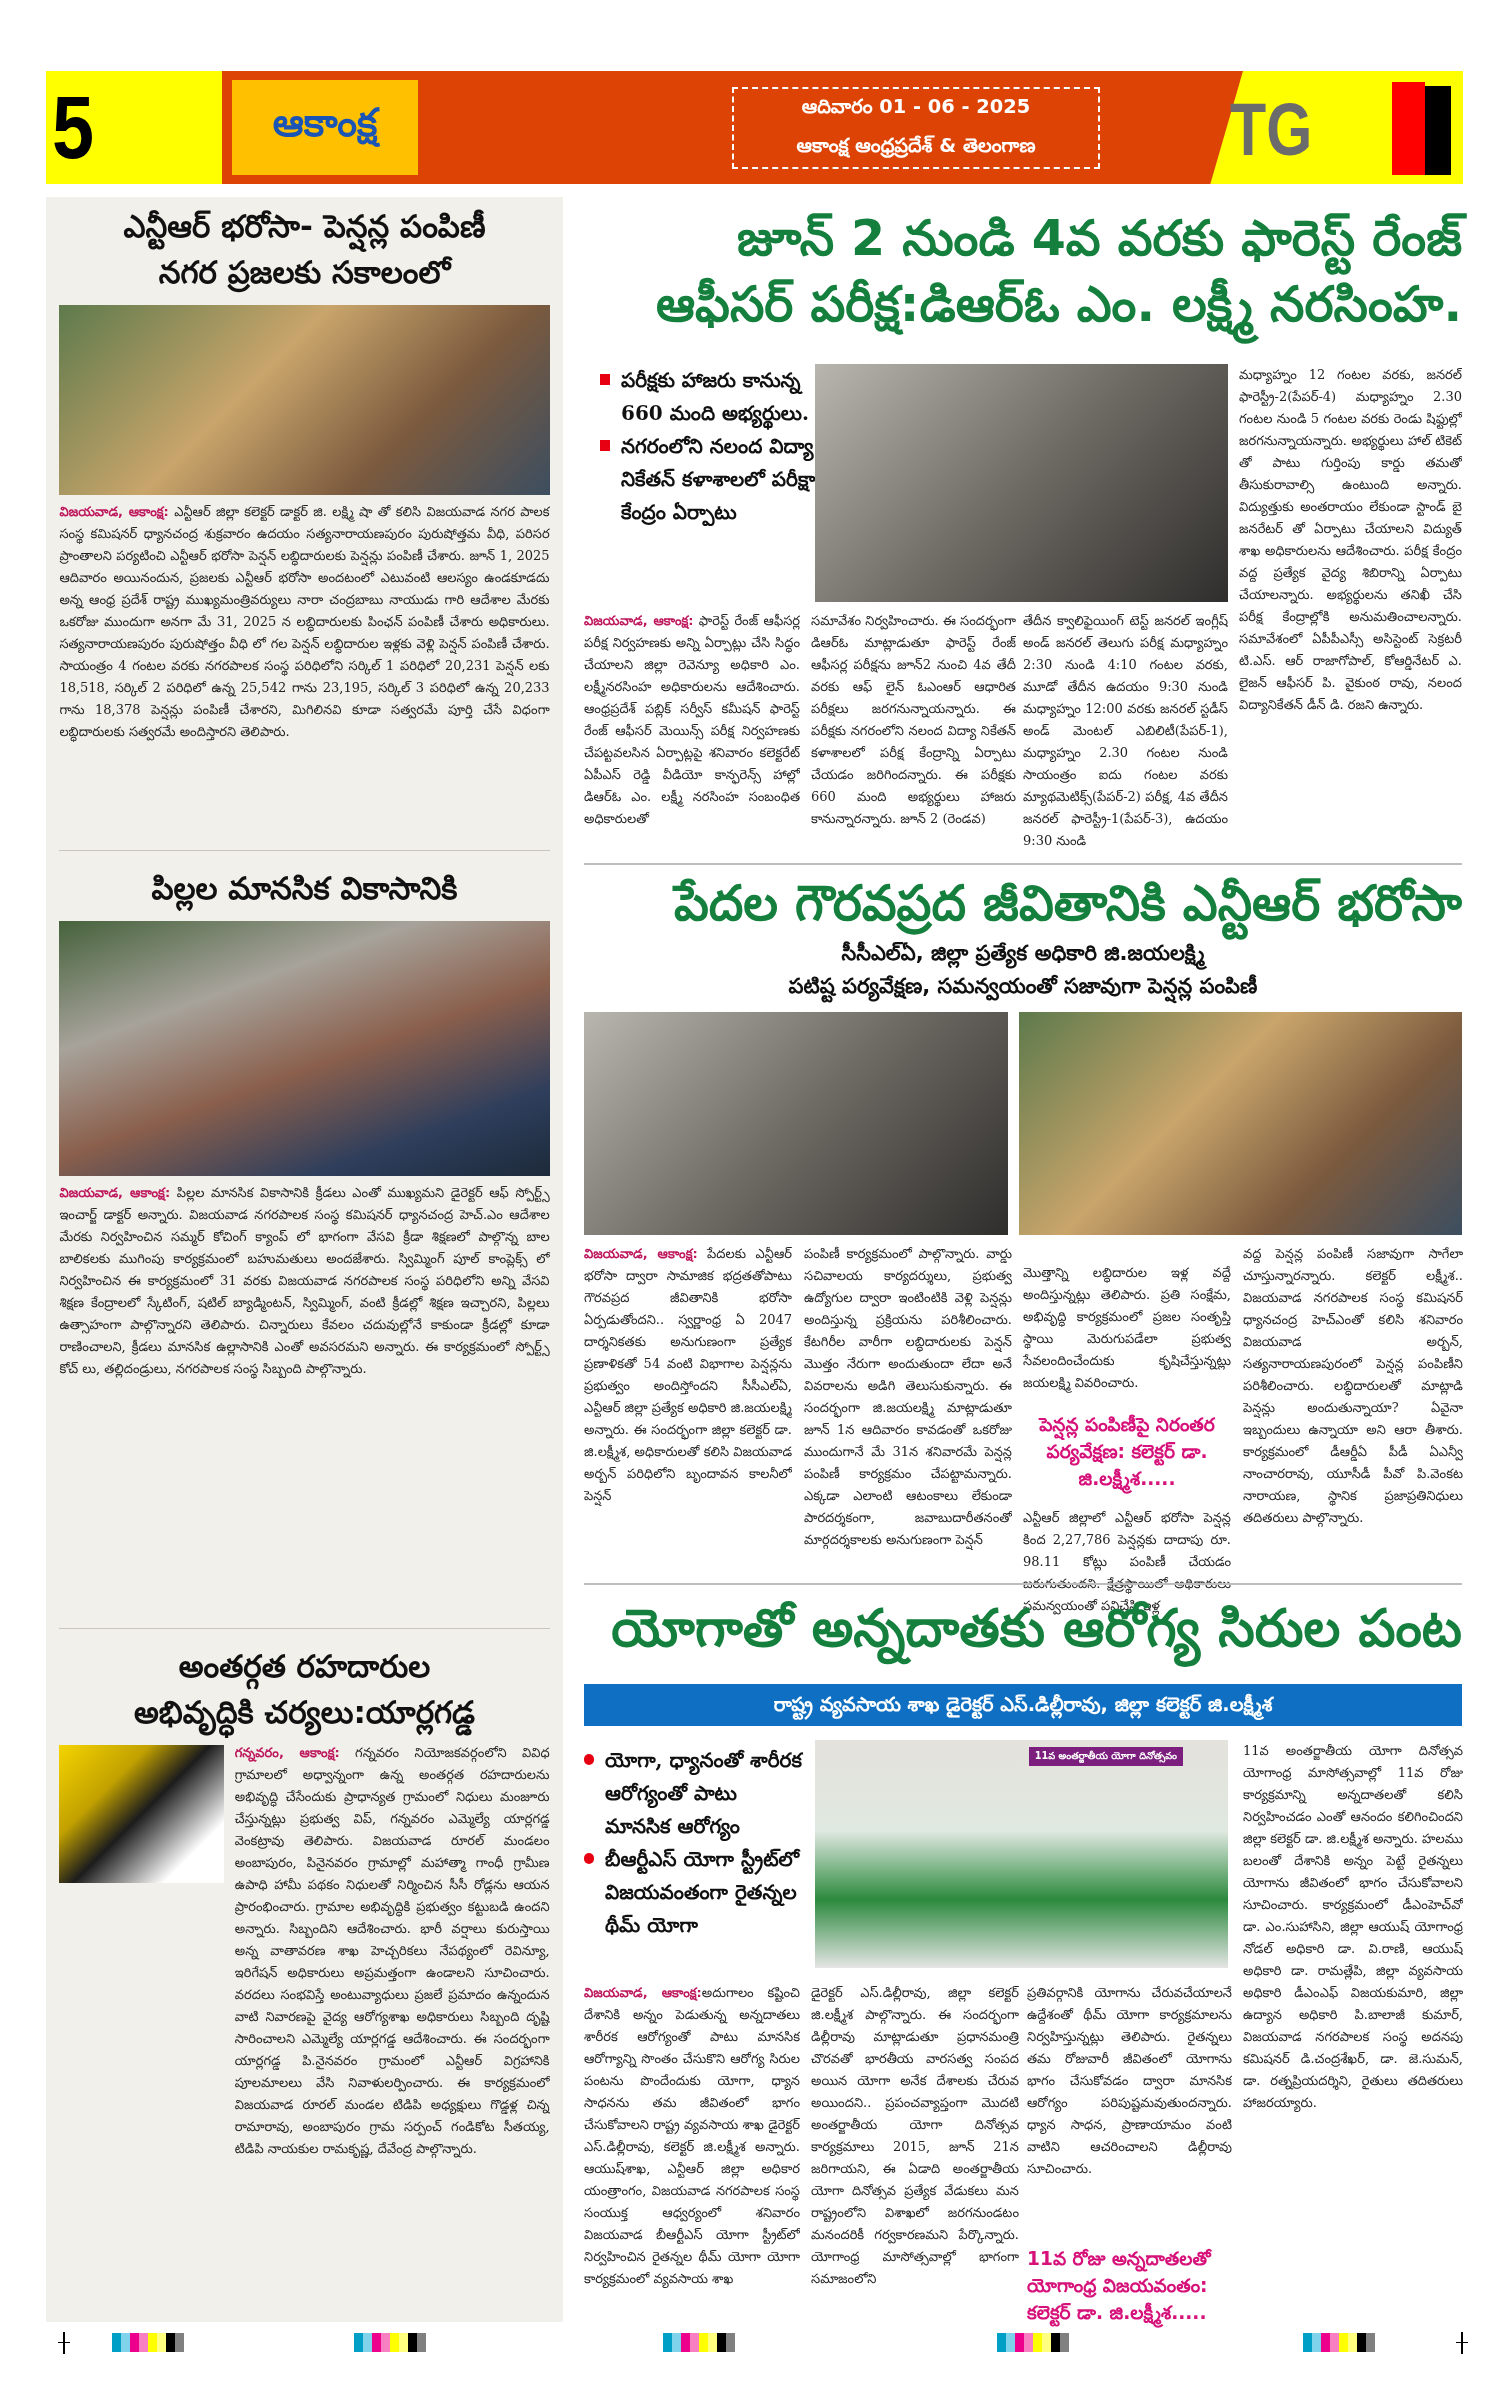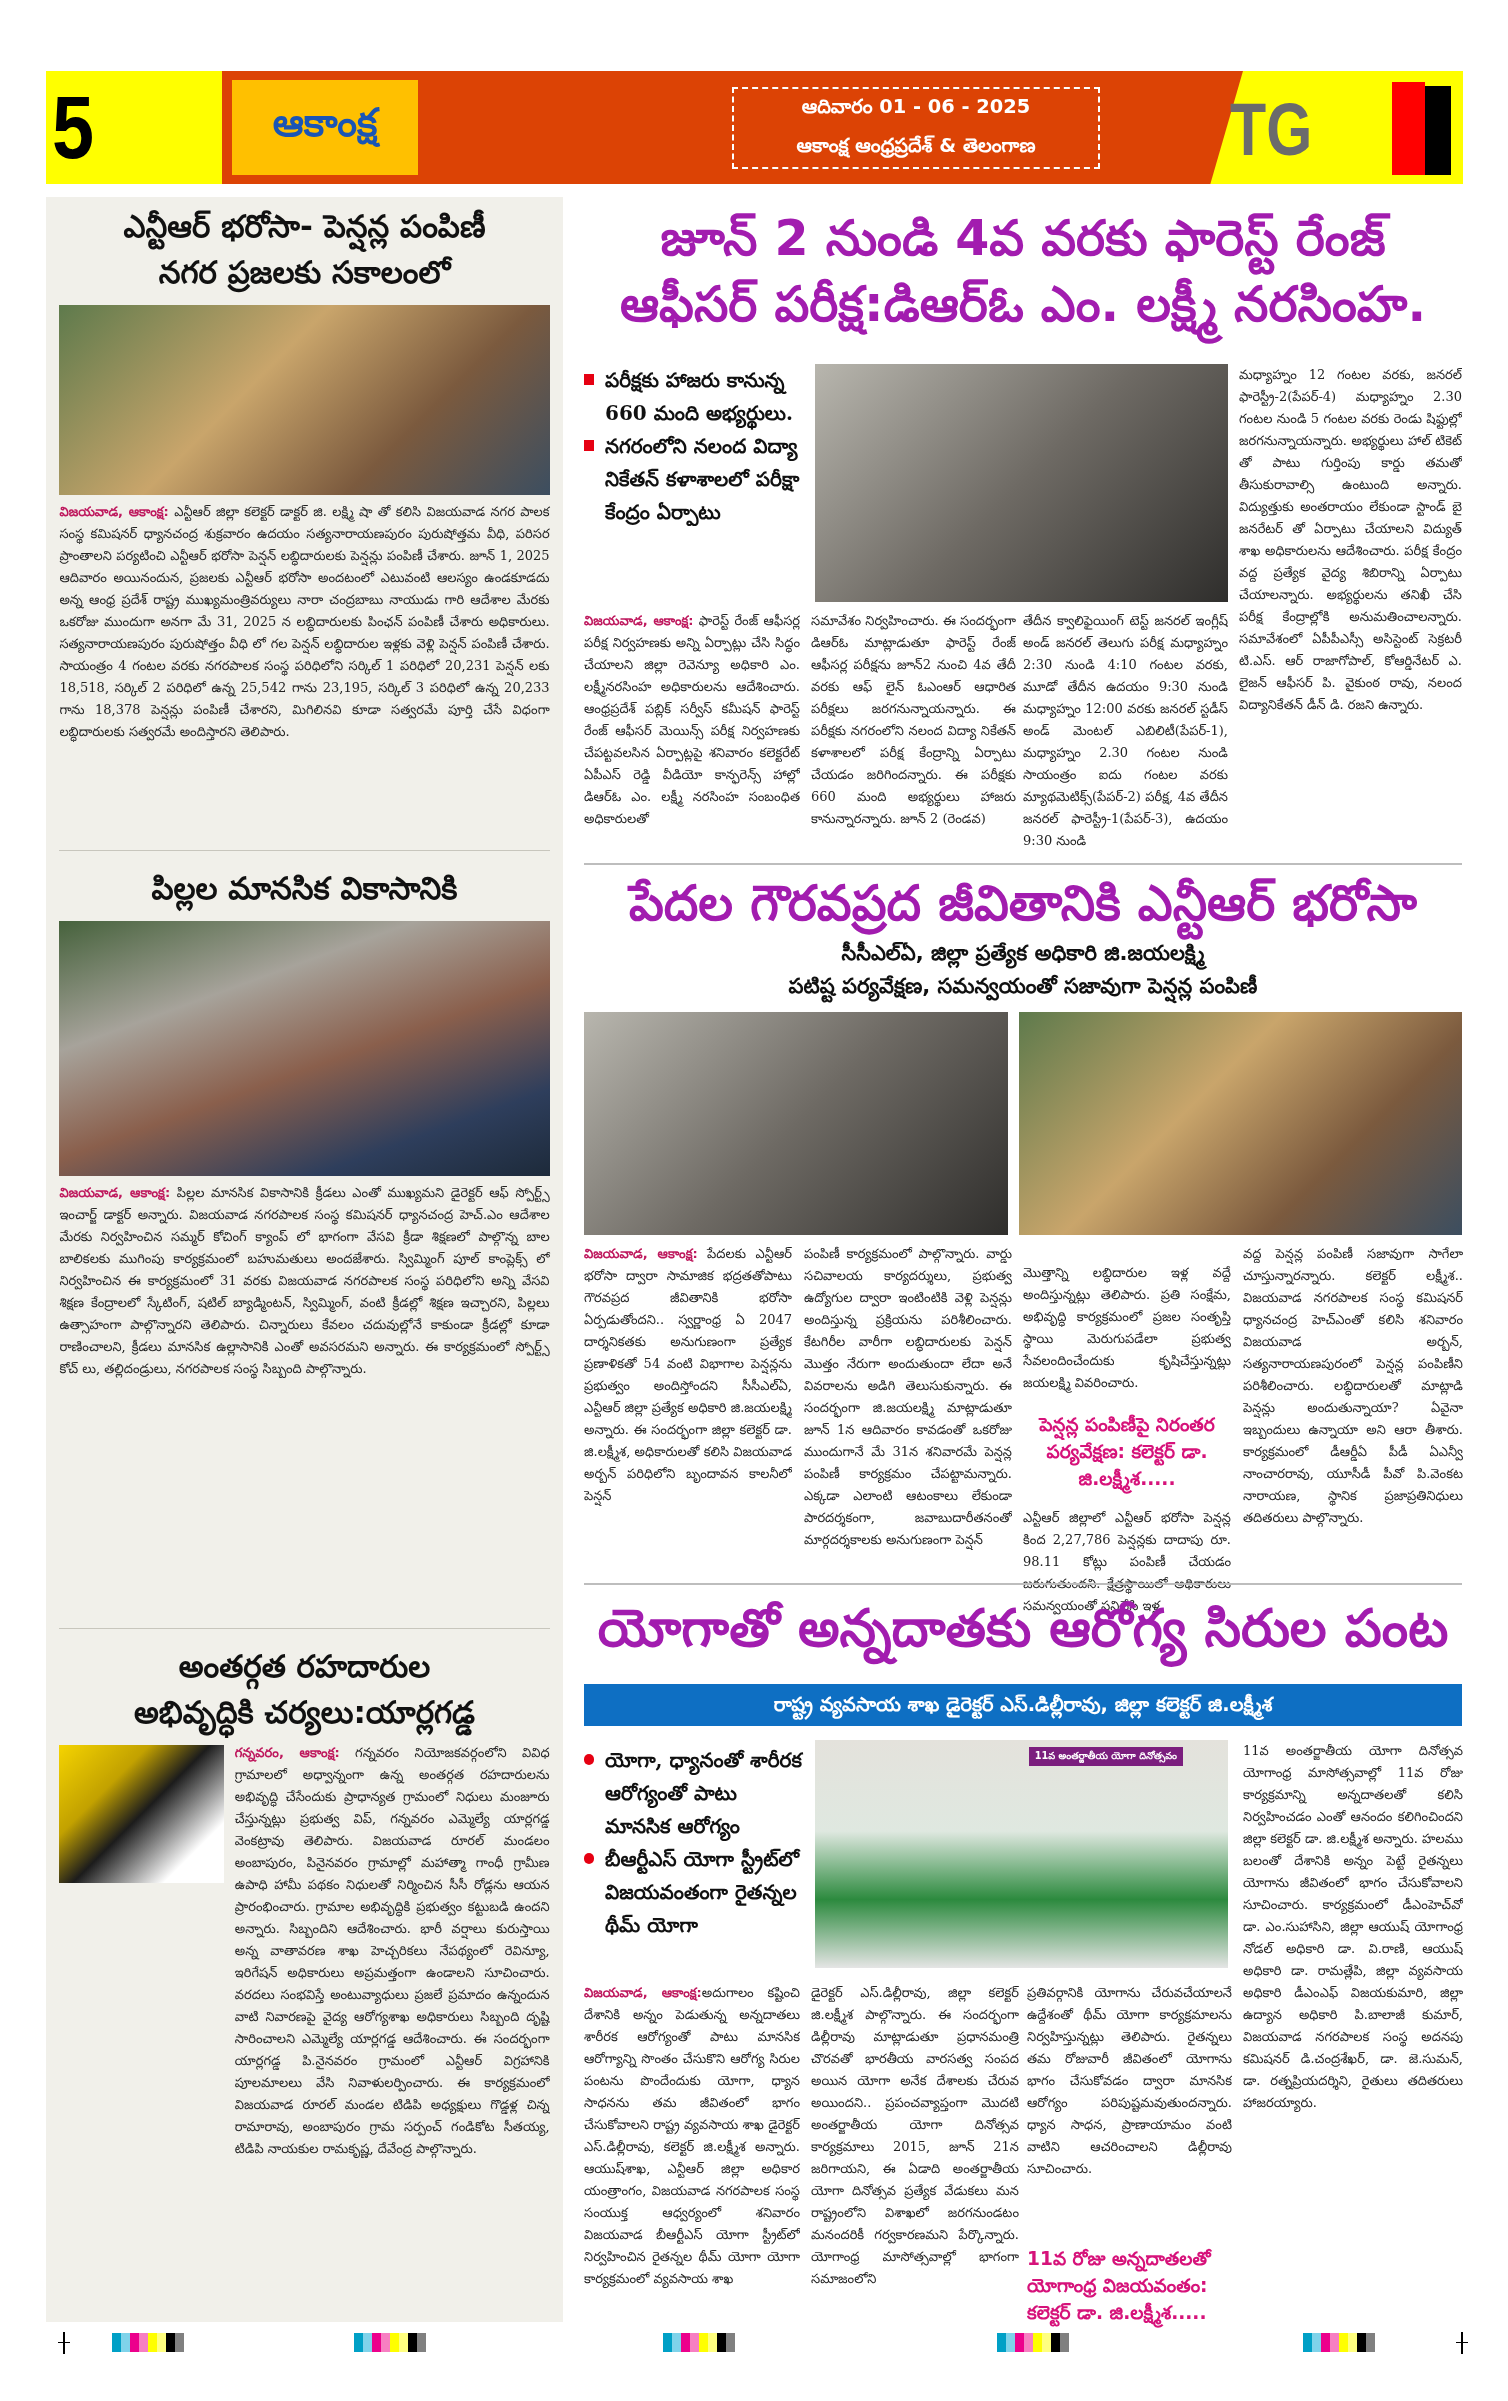--- a/index.html
+++ b/index.html
@@ -22,21 +22,21 @@
   .photo { background: linear-gradient(135deg, #5e7a4c, #c9a56b 40%, #7b5a3e 70%, #3c4e60); position: relative; }
   .photo.gray { background: linear-gradient(135deg, #b8b6ae, #6e6a64 50%, #2f2e2c); }
   .photo.kids { background: linear-gradient(160deg, #46623c 0%, #a7a39b 30%, #8a5f4c 55%, #2e3e5c 80%, #1d2a3a 100%); }
   .photo.yoga { background: linear-gradient(180deg, #e4e2dc 0%, #dfe8e0 40%, #2c8a3e 70%, #e5e5e5 100%); }
   .photo.plaque { background: linear-gradient(135deg, #f5d400 0%, #c2a100 30%, #1c1c1c 50%, #ffffff 80%); }
   .body-text { font-family: "DejaVu Serif", serif; font-size: 13px; line-height: 22px; text-align: justify; color: #222; }
   .dateline { color: #be185d; font-weight: bold; font-family: "DejaVu Sans", sans-serif; }
 
   
   .right-area { position: absolute; left: 584px; top: 197px; width: 878px; }
-  .big-head { font-family: "DejaVu Sans", sans-serif; font-weight: 900; font-size: 49px; line-height: 66px; text-align: center; color: #a21caf; }
+  .big-head { font-family: "DejaVu Sans", sans-serif; font-weight: 900; font-size: 49px; line-height: 66px; text-align: right; color: #15803d; }
   .sub-head { text-align: center; font-weight: bold; font-size: 21px; line-height: 33px; }
   .bullets { list-style: none; font-family: "DejaVu Serif", serif; font-weight: bold; font-size: 20px; line-height: 33px; }
   .bullets li { position: relative; padding-left: 21px; }
   .bullets.square li::before { content: ""; position: absolute; left: 0; top: 10.4px; width: 10.4px; height: 10.4px; background: #e60012; }
   .bullets.round li::before { content: ""; position: absolute; left: 0; top: 10.4px; width: 10.4px; height: 10.4px; border-radius: 50%; background: #e60012; }
   .col { position: absolute; }
   .pink-callout { color: #d6127a; font-weight: bold; font-size: 18.6px; line-height: 27px; text-align: center; }
   .divider { position: absolute; height: 1.5px; background: #bdbdbd; }
   .blue-banner { position: absolute; left: 0; width: 878px; height: 42px; background: #0e6fc3; color: #fff; font-weight: bold; font-size: 19.4px; text-align: center; line-height: 42px; }
 
@@ -95,21 +95,21 @@
   </div>
 </div>
 
 <div class="right-area">
 
   <div style="position:relative; height:659px;">
     <div class="big-head" style="padding-top:9px;">
       <div>జూన్ 2 నుండి 4వ వరకు ఫారెస్ట్ రేంజ్</div>
       <div>ఆఫీసర్ పరీక్ష:డిఆర్ఓ ఎం. లక్ష్మీ నరసింహ.</div>
     </div>
-    <ul class="bullets square col" style="left:0; top:167px; width:223px;">
+    <ul class="bullets square col" style="left:16px; top:167px; width:223px;">
       <li>పరీక్షకు హాజరు కానున్న 660 మంది అభ్యర్థులు.</li>
       <li>నగరంలోని నలంద విద్యా నికేతన్ కళాశాలలో పరీక్షా కేంద్రం ఏర్పాటు</li>
     </ul>
     <div class="photo gray col" style="left:231px; top:167px; width:413px; height:238px;" title="video-conference-meeting-photo"></div>
     <p class="body-text col" style="left:0; top:413px; width:216px; height:246px; overflow:hidden;"><span class="dateline">విజయవాడ, ఆకాంక్ష:</span><span> ఫారెస్ట్ రేంజ్ ఆఫీసర్ల పరీక్ష నిర్వహణకు అన్ని ఏర్పాట్లు చేసి సిద్ధం చేయాలని జిల్లా రెవెన్యూ అధికారి ఎం. లక్ష్మీనరసింహ అధికారులను ఆదేశించారు. ఆంధ్రప్రదేశ్ పబ్లిక్ సర్వీస్ కమీషన్ ఫారెస్ట్ రేంజ్ ఆఫీసర్ మెయిన్స్ పరీక్ష నిర్వహణకు చేపట్టవలసిన ఏర్పాట్లపై శనివారం కలెక్టరేట్ ఏపీఎస్ రెడ్డి వీడియో కాన్ఫరెన్స్ హాల్లో డిఆర్ఓ ఎం. లక్ష్మీ నరసింహ సంబంధిత అధికారులతో</span></p>
     <p class="body-text col" style="left:227px; top:413px; width:205px; height:246px; overflow:hidden;">సమావేశం నిర్వహించారు. ఈ సందర్భంగా డిఆర్ఓ మాట్లాడుతూ ఫారెస్ట్ రేంజ్ ఆఫీసర్ల పరీక్షను జూన్2 నుంచి 4వ తేదీ వరకు ఆఫ్ లైన్ ఓఎంఆర్ ఆధారిత పరీక్షలు జరగనున్నాయన్నారు. ఈ పరీక్షకు నగరంలోని నలంద విద్యా నికేతన్ కళాశాలలో పరీక్ష కేంద్రాన్ని ఏర్పాటు చేయడం జరిగిందన్నారు. ఈ పరీక్షకు 660 మంది అభ్యర్థులు హాజరు కానున్నారన్నారు. జూన్ 2 (రెండవ)</p>
     <p class="body-text col" style="left:439px; top:413px; width:205px; height:246px; overflow:hidden;">తేదీన క్వాలిఫైయింగ్ టెస్ట్ జనరల్ ఇంగ్లీష్ అండ్ జనరల్ తెలుగు పరీక్ష మధ్యాహ్నం 2:30 నుండి 4:10 గంటల వరకు, మూడో తేదీన ఉదయం 9:30 నుండి మధ్యాహ్నం 12:00 వరకు జనరల్ స్టడీస్ అండ్ మెంటల్ ఎబిలిటీ(పేపర్-1), మధ్యాహ్నం 2.30 గంటల నుండి సాయంత్రం ఐదు గంటల వరకు మ్యాథమెటిక్స్(పేపర్-2) పరీక్ష, 4వ తేదీన జనరల్ ఫారెస్ట్రీ-1(పేపర్-3), ఉదయం 9:30 నుండి</p>
     <p class="body-text col" style="left:655px; top:167px; width:223px; height:491px; overflow:hidden;">మధ్యాహ్నం 12 గంటల వరకు, జనరల్ ఫారెస్ట్రీ-2(పేపర్-4) మధ్యాహ్నం 2.30 గంటల నుండి 5 గంటల వరకు రెండు షిఫ్టుల్లో జరగనున్నాయన్నారు. అభ్యర్థులు హాల్ టికెట్ తో పాటు గుర్తింపు కార్డు తమతో తీసుకురావాల్సి ఉంటుంది అన్నారు. విద్యుత్తుకు అంతరాయం లేకుండా స్టాండ్ బై జనరేటర్ తో ఏర్పాటు చేయాలని విద్యుత్ శాఖ అధికారులను ఆదేశించారు. పరీక్ష కేంద్రం వద్ద ప్రత్యేక వైద్య శిబిరాన్ని ఏర్పాటు చేయాలన్నారు. అభ్యర్థులను తనిఖీ చేసి పరీక్ష కేంద్రాల్లోకి అనుమతించాలన్నారు. సమావేశంలో ఏపీపీఎస్సీ అసిస్టెంట్ సెక్రటరీ టి.ఎస్. ఆర్ రాజాగోపాల్, కోఆర్డినేటర్ ఎ. లైజన్ ఆఫీసర్ పి. వైకుంఠ రావు, నలంద విద్యానికేతన్ డీన్ డి. రజని ఉన్నారు.</p>
   </div>
   <div class="divider" style="left:0; top:666px; width:878px;"></div>

